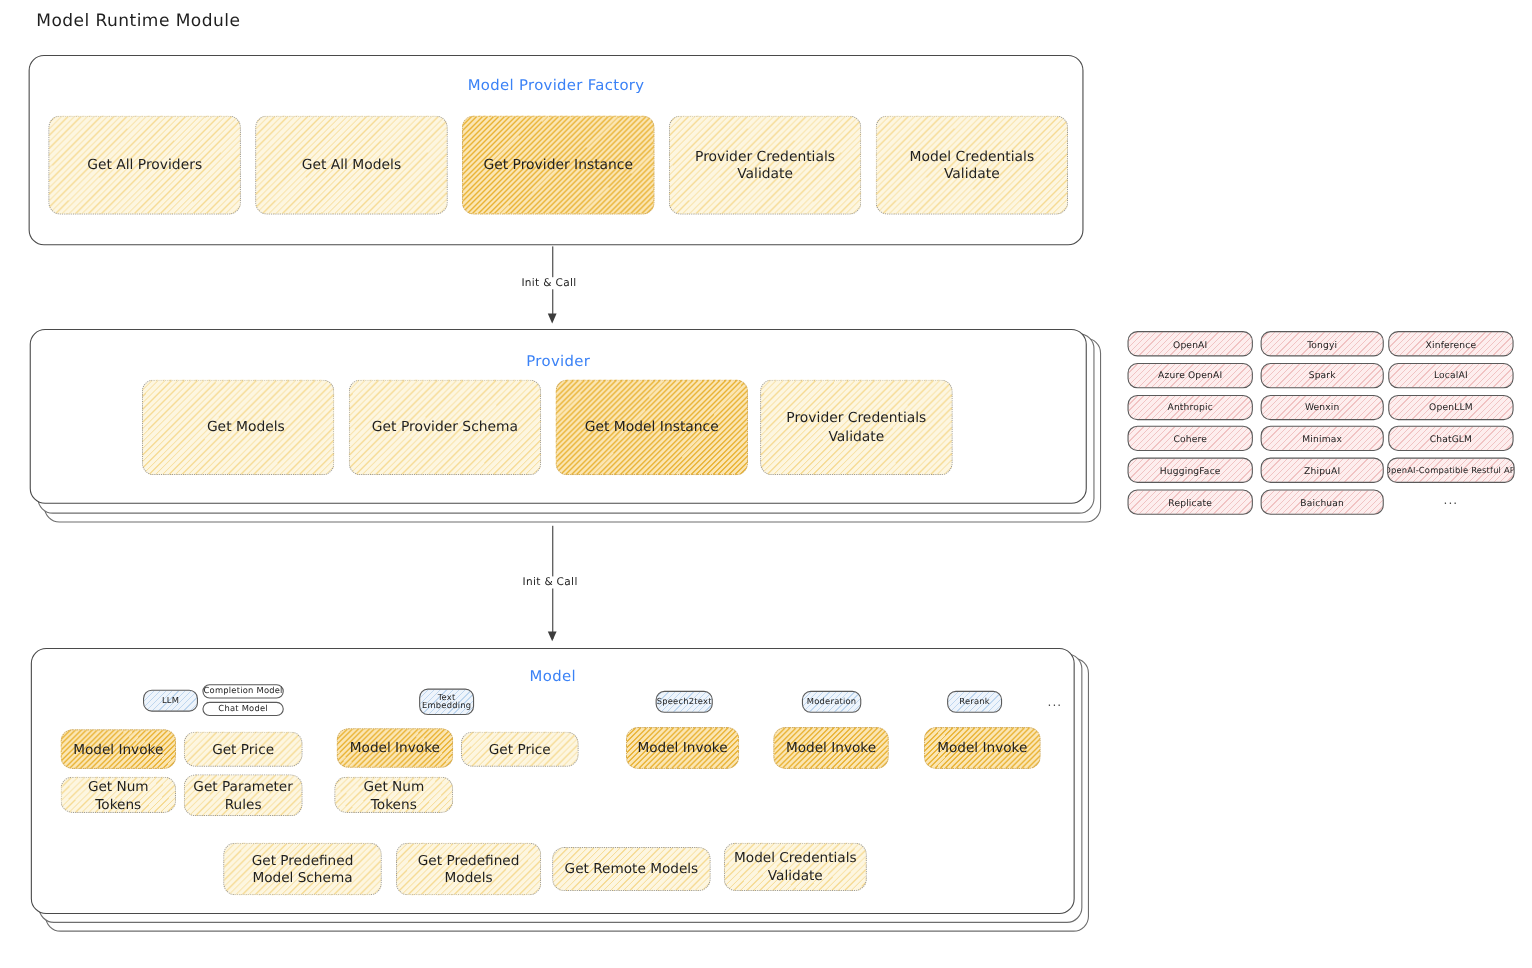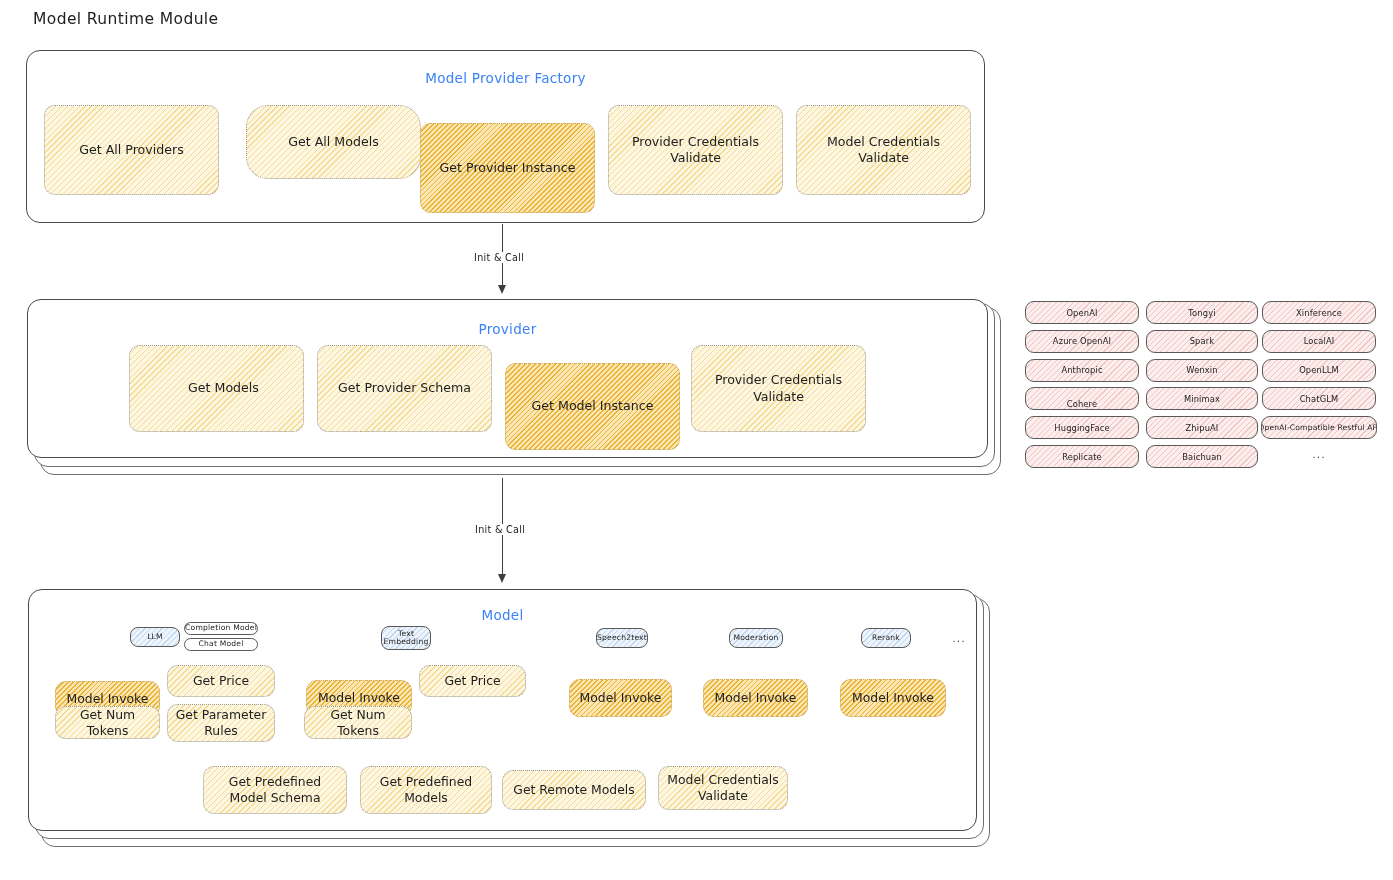--- a/index.html
+++ b/index.html
@@ -76,21 +76,20 @@
   }
   .fbox.hl {
     background-color: #fbe6b4;
     background-image: repeating-linear-gradient(
         -45deg,
         rgba(232,176,46,0.95) 0px,
         rgba(232,176,46,0.95) 1.25px,
         rgba(255,255,255,0) 1.25px,
         rgba(255,255,255,0) 3.5px);
     border-color: #c9a96a;
-    margin-top: 18px;
   }
   .fbox.small { font-size: 12.4px; }
 
   
   .arrow-line {
     position: absolute;
     width: 0;
     border-left: 1.1px solid #3d3d3d;
   }
   .arrow-head {
@@ -174,21 +173,21 @@
 
   <div id="page-title">Model Runtime Module</div>
 
   <div class="panel" id="factory-panel" style="left:26px; top:50px; width:959px; height:173px;">
     <div class="panel-title" style="top:19px;">Model Provider Factory</div>
   </div>
   <div id="factory-boxes">
       <div class="fbox" style="left:44px; top:105px; width:175px; height:90px;">
         <span>Get All Providers</span>
       </div>
-      <div class="fbox" style="left:246px; top:105px; width:175px; height:74px;border-radius:22px;">
+      <div class="fbox" style="left:232px; top:105px; width:175px; height:90px;">
         <span>Get All Models</span>
       </div>
       <div class="fbox hl" style="left:420px; top:105px; width:175px; height:90px;">
         <span>Get Provider Instance</span>
       </div>
       <div class="fbox" style="left:608px; top:105px; width:175px; height:90px;">
         <span>Provider Credentials Validate</span>
       </div>
       <div class="fbox" style="left:796px; top:105px; width:175px; height:90px;">
         <span>Model Credentials Validate</span>
@@ -224,21 +223,21 @@
   <div id="provider-list">
       <div class="pchip" style="left:1025px; top:301px; width:114px; height:23px;">
         <span>OpenAI</span>
       </div>
       <div class="pchip" style="left:1025px; top:329.8px; width:114px; height:23px;">
         <span>Azure OpenAI</span>
       </div>
       <div class="pchip" style="left:1025px; top:358.6px; width:114px; height:23px;">
         <span>Anthropic</span>
       </div>
-      <div class="pchip" style="left:1025px; top:387.4px; width:114px; height:23px;align-items:flex-end;">
+      <div class="pchip" style="left:1025px; top:387.4px; width:114px; height:23px;">
         <span>Cohere</span>
       </div>
       <div class="pchip" style="left:1025px; top:416.2px; width:114px; height:23px;justify-content:center;">
         <span>HuggingFace</span>
       </div>
       <div class="pchip" style="left:1025px; top:445px; width:114px; height:23px;">
         <span>Replicate</span>
       </div>
       <div class="pchip" style="left:1146px; top:301px; width:112px; height:23px;">
         <span>Tongyi</span>

